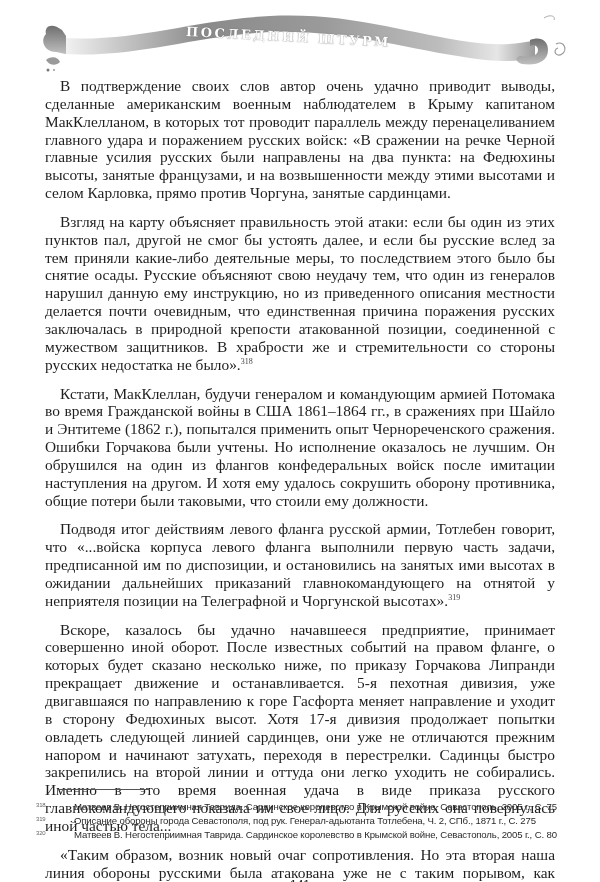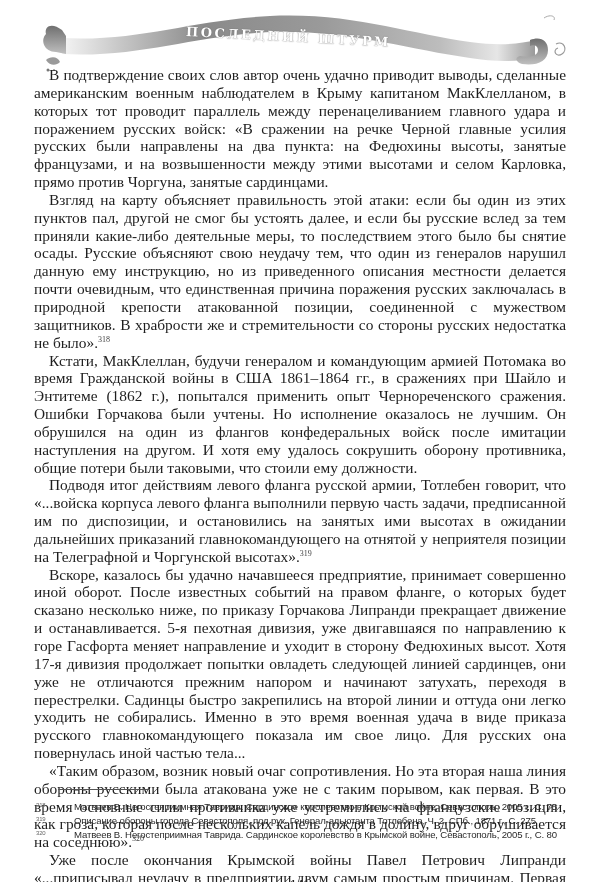--- a/index.html
+++ b/index.html
@@ -41,21 +41,21 @@
       left: 34px;
       top: 66px;
       width: 532px;
       font-family: "Liberation Serif", "DejaVu Serif", serif;
       font-size: 15.4px;
       line-height: 17.85px;
       text-align: justify;
       hyphens: manual;
     }
     .body-text p {
-      margin: 0;
+      margin: 11px;
       text-indent: 15px;
     }
     .fnref {
       font-size: 8px;
       vertical-align: 6px;
       line-height: 0;
       color: #444;
     }
     .footnote-rule {
       position: absolute;

